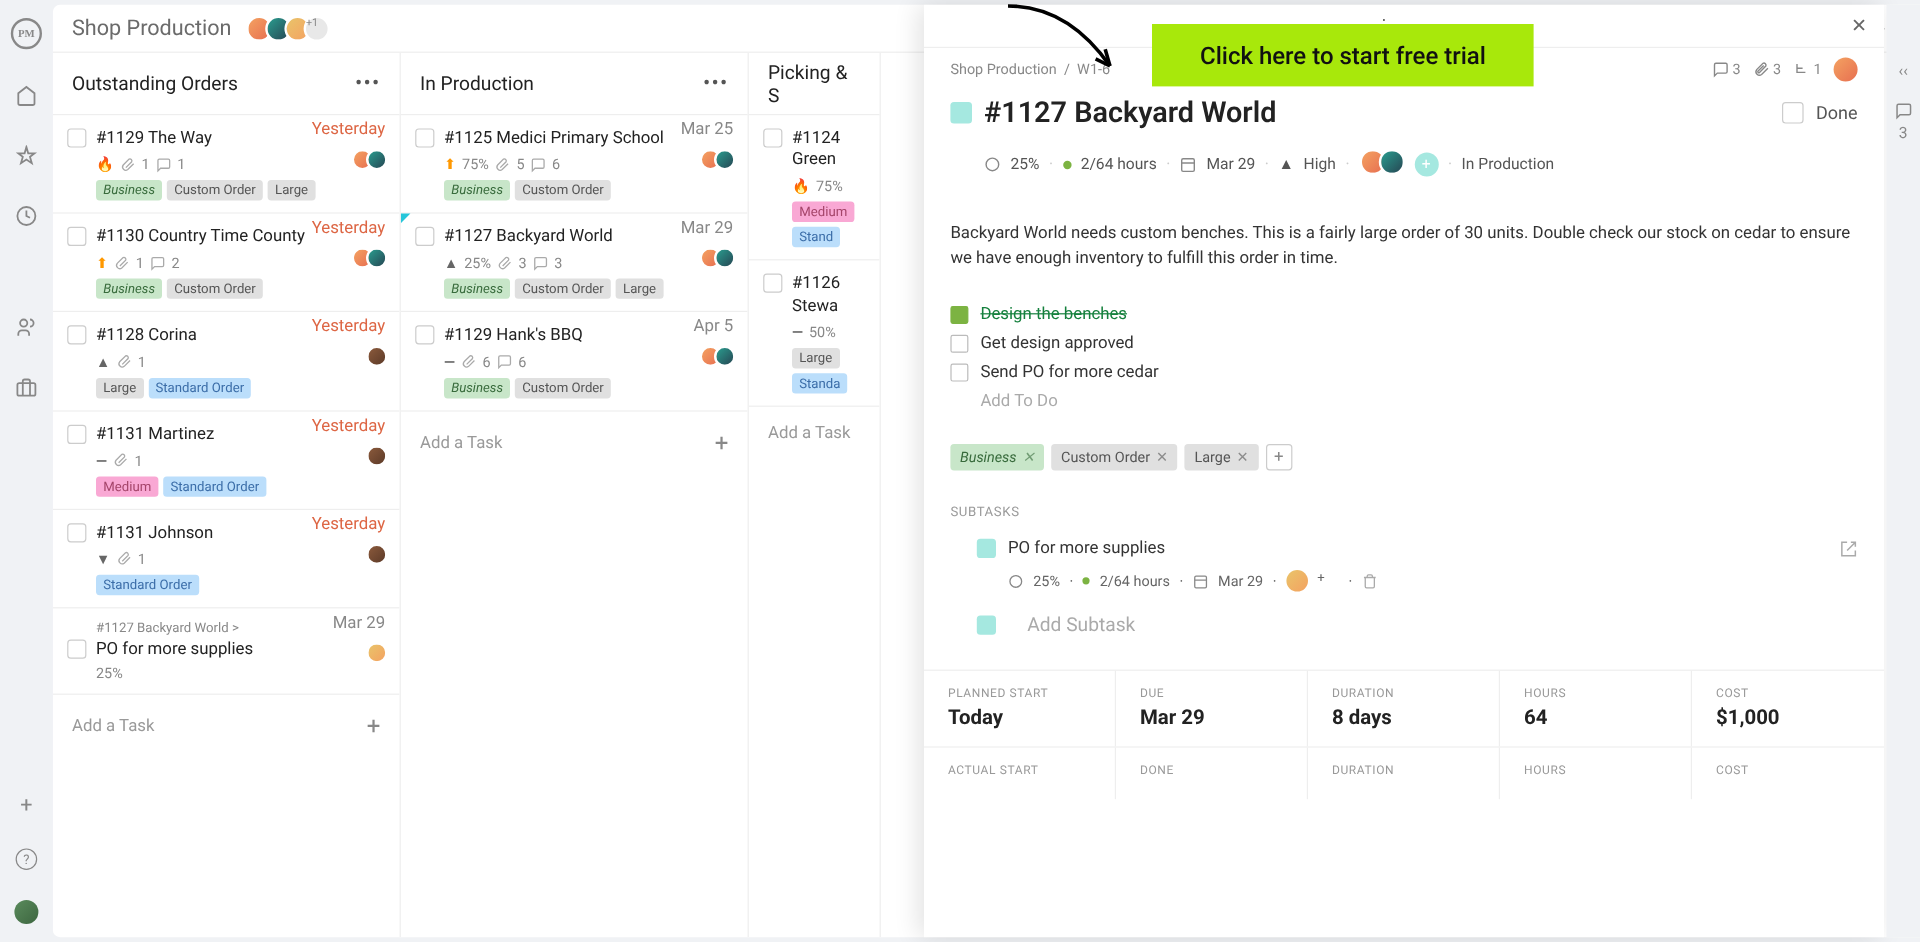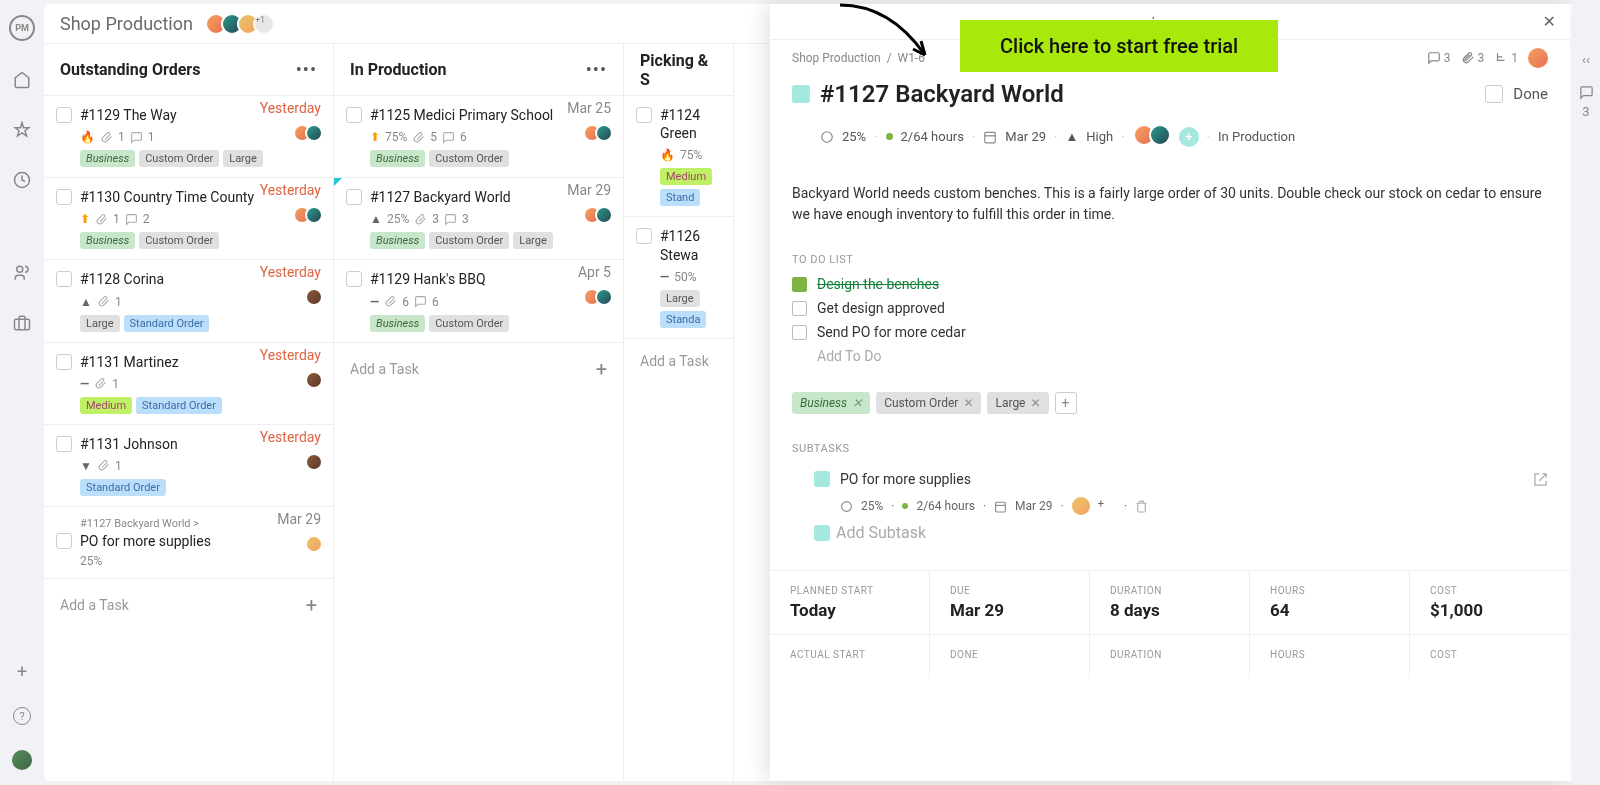--- a/index.html
+++ b/index.html
@@ -1,57 +1,57 @@
 <!DOCTYPE html>
 <html><head>
 <meta charset="utf-8">
 <style>
 * { box-sizing: border-box; margin: 0; padding: 0; font-family: -apple-system, BlinkMacSystemFont, "Segoe UI", Roboto, sans-serif; }
 body { background: #f0f2f5; overflow: hidden; width: 1600px; height: 785px; }
 .app { display: flex; height: 785px; }
 .sidebar { width: 44px; background: #f0f2f5; display: flex; flex-direction: column; align-items: center; padding-top: 15px; gap: 28px; position: relative; }
-.sidebar .logo { width: 26px; height: 26px; border: 2px solid #888; border-radius: 50%; display: flex; align-items: center; justify-content: center; font-size: 9px; font-weight: bold; color: #888; }
+.sidebar .logo { width: 26px; height: 26px; border: 2px solid #888; border-radius: 50%; display: flex; align-items: center; justify-content: center; font-size: 9px; font-weight: bold; color: #888; font-family: Liberation Serif, serif; }
 .sidebar .icon { color: #888; font-size: 16px; cursor: pointer; width: 22px; height: 22px; display: flex; align-items: center; justify-content: center; }
 .sidebar .bottom { position: absolute; bottom: 15px; display: flex; flex-direction: column; gap: 25px; align-items: center; }
 .sidebar .plus { font-size: 18px; color: #888; }
 .sidebar .help { width: 18px; height: 18px; border: 1.5px solid #888; border-radius: 50%; display: flex; align-items: center; justify-content: center; font-size: 11px; color: #888; }
 .sidebar .avatar-sm { width: 20px; height: 20px; border-radius: 50%; background: linear-gradient(135deg, #5a8b5c, #3d6640); }
 
 .main { flex: 1; background: #fff; display: flex; flex-direction: column; border-radius: 6px 0 0 6px; margin: 4px 0 4px 0; overflow: hidden; }
 .topbar { height: 40px; display: flex; align-items: center; padding: 0 16px; border-bottom: 1px solid #eee; gap: 12px; }
 .topbar .title { font-size: 18px; color: #6b6b6b; font-weight: 400; }
 .topbar .avatars { display: flex; }
 .topbar .avatars span, .avatars-group span { width: 22px; height: 22px; border-radius: 50%; margin-left: -6px; border: 2px solid #fff; display: inline-block; }
 .topbar .avatars span:first-child, .avatars-group span:first-child { margin-left: 0; }
 .topbar .view-icons { margin-left: auto; display: flex; gap: 0; }
 .topbar .view-icons div { width: 38px; height: 40px; display: flex; align-items: center; justify-content: center; color: #999; cursor: pointer; }
 .topbar .view-icons div.active { background: #e5e7ea; color: #666; }
 
 .board { flex: 1; display: flex; overflow: hidden; }
 .column { width: 290px; border-right: 1px solid #eee; display: flex; flex-direction: column; }
 .col-head { height: 52px; padding: 0 16px; display: flex; align-items: center; border-bottom: 1px solid #eee; }
-.col-head .title { font-size: 16px; font-weight: 700; color: #222; }
+.col-head .title { font-size: 16px; font-weight: 400; color: #222; }
 .col-head .dots { margin-left: auto; font-size: 18px; color: #555; letter-spacing: 1px; cursor: pointer; }
 .col-body { flex: 1; overflow-y: auto; }
 
 .card { padding: 10px 12px 10px 12px; border-bottom: 1px solid #eee; position: relative; }
 .card .row1 { display: flex; align-items: flex-start; gap: 8px; }
 .card .checkbox { width: 16px; height: 16px; border: 1.5px solid #ccc; border-radius: 3px; flex-shrink: 0; margin-top: 1px; }
 .card .ctitle { font-size: 14px; color: #222; flex: 1; line-height: 1.3; }
 .card .date { font-size: 14px; color: #d64; position: absolute; right: 12px; top: 4px; }
 .card .date.normal { color: #888; }
 .card .row2 { display: flex; align-items: center; gap: 5px; margin-top: 6px; margin-left: 24px; font-size: 12px; color: #888; }
 .card .avatars-group { position: absolute; right: 10px; top: 28px; display: flex; }
 .card .avatars-group span { width: 18px; height: 18px; }
 .card .tags { margin-top: 6px; margin-left: 24px; display: flex; gap: 4px; flex-wrap: wrap; }
 .tag { font-size: 11px; padding: 2px 6px; border-radius: 3px; }
 .tag.business { background: #c8e6c9; color: #386b3c; font-style: italic; }
 .tag.custom { background: #e0e0e0; color: #555; }
 .tag.large { background: #e0e0e0; color: #555; }
-.tag.medium { background: #bef264; color: #a5456a; }
+.tag.medium { background: #f9a8d4; color: #a5456a; }
 .tag.standard { background: #bbdefb; color: #3b6da8; }
 
 .add-task { padding: 14px 16px; color: #999; font-size: 14px; display: flex; align-items: center; }
 .add-task .plus { margin-left: auto; font-size: 20px; color: #888; }
 
 .subcard-header { font-size: 11px; color: #888; margin-left: 24px; margin-bottom: 2px; }
 .sub-percent { font-size: 12px; color: #888; margin-left: 24px; margin-top: 4px; }
 
 .detail-panel { position: absolute; right: 30px; top: 4px; bottom: 4px; width: 800px; background: #fff; box-shadow: -4px 0 20px rgba(0,0,0,0.12); display: flex; flex-direction: column; }
 .detail-top { height: 36px; display: flex; align-items: center; padding: 0 14px; border-bottom: 1px solid #eee; }
@@ -86,21 +86,21 @@
 .detail-tag { font-size: 12px; padding: 4px 8px; border-radius: 3px; display: flex; align-items: center; gap: 5px; }
 .detail-tag .x { cursor: pointer; opacity: 0.6; }
 .add-tag-btn { width: 22px; height: 22px; border: 1px solid #ccc; border-radius: 3px; display: flex; align-items: center; justify-content: center; color: #888; cursor: pointer; font-size: 14px; }
 
 .subtask-row { display: flex; align-items: center; gap: 10px; padding: 6px 0; }
 .subtask-row .task-ic { width: 16px; height: 16px; background: #a5e8e0; border-radius: 3px; margin-left: 22px; }
 .subtask-row .title { font-size: 14px; color: #333; flex: 1; }
 .subtask-row .open-ic { color: #aaa; cursor: pointer; }
 .subtask-meta { margin-left: 48px; display: flex; align-items: center; gap: 8px; font-size: 12px; color: #666; margin-top: 4px; }
 
-.add-subtask { margin-left: 22px; display: flex; align-items: center; gap: 6px; margin-top: 8px; color: #aaa; }
+.add-subtask { margin-left: 22px; display: flex; align-items: center; gap: 26px; margin-top: 18px; color: #aaa; }
 
 .stats-grid { border-top: 1px solid #eee; margin: 28px -22px 0; display: grid; grid-template-columns: repeat(5, 1fr); }
 .stat-cell { padding: 14px 20px; border-right: 1px solid #eee; }
 .stat-cell:last-child { border-right: none; }
 .stat-label { font-size: 10px; color: #999; letter-spacing: 0.5px; text-transform: uppercase; margin-bottom: 4px; }
 .stat-value { font-size: 17px; color: #222; font-weight: 700; }
 
 .cta-banner { position: absolute; top: 20px; left: 960px; background: #a8e80b; padding: 14px 40px; font-size: 20px; font-weight: 500; color: #111; z-index: 100; }
 .arrow { position: absolute; top: 0; left: 830px; z-index: 101; }
 
@@ -535,21 +535,20 @@
     <span class="sep">·</span>
     <div class="avatars-group" style="position:static;"><span class="av-a"></span><span class="av-b"></span></div>
     <div class="add-av">+</div>
     <span class="sep">·</span>
     <span>In Production</span>
   </div>
 
   <div class="detail-body">
     <div class="desc-text">Backyard World needs custom benches. This is a fairly large order of 30 units. Double check our stock on cedar to ensure we have enough inventory to fulfill this order in time.</div>
 
-    <div class="section-label">TO DO LIST</div>
     <div id="todos">
         <div class="todo-item done">
           <div class="cb"></div>
           <span>Design the benches</span>
         </div>
         <div class="todo-item">
           <div class="cb"></div>
           <span>Get design approved</span>
         </div>
         <div class="todo-item">

